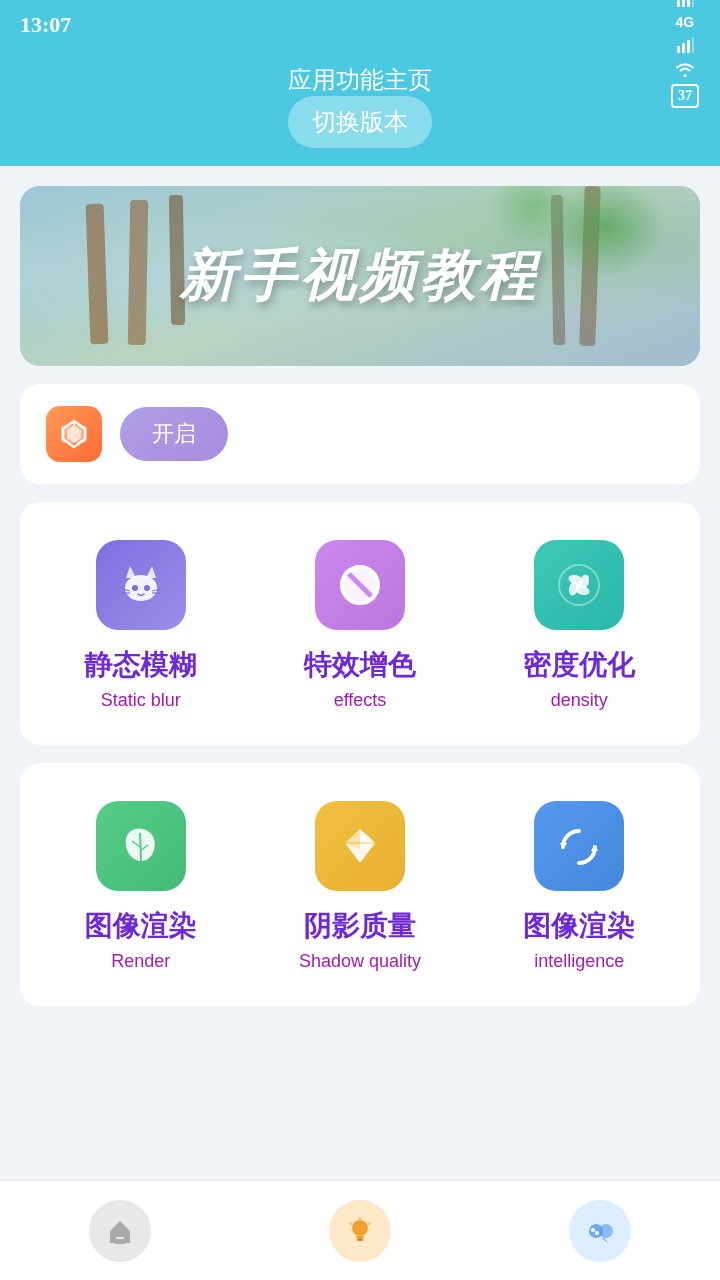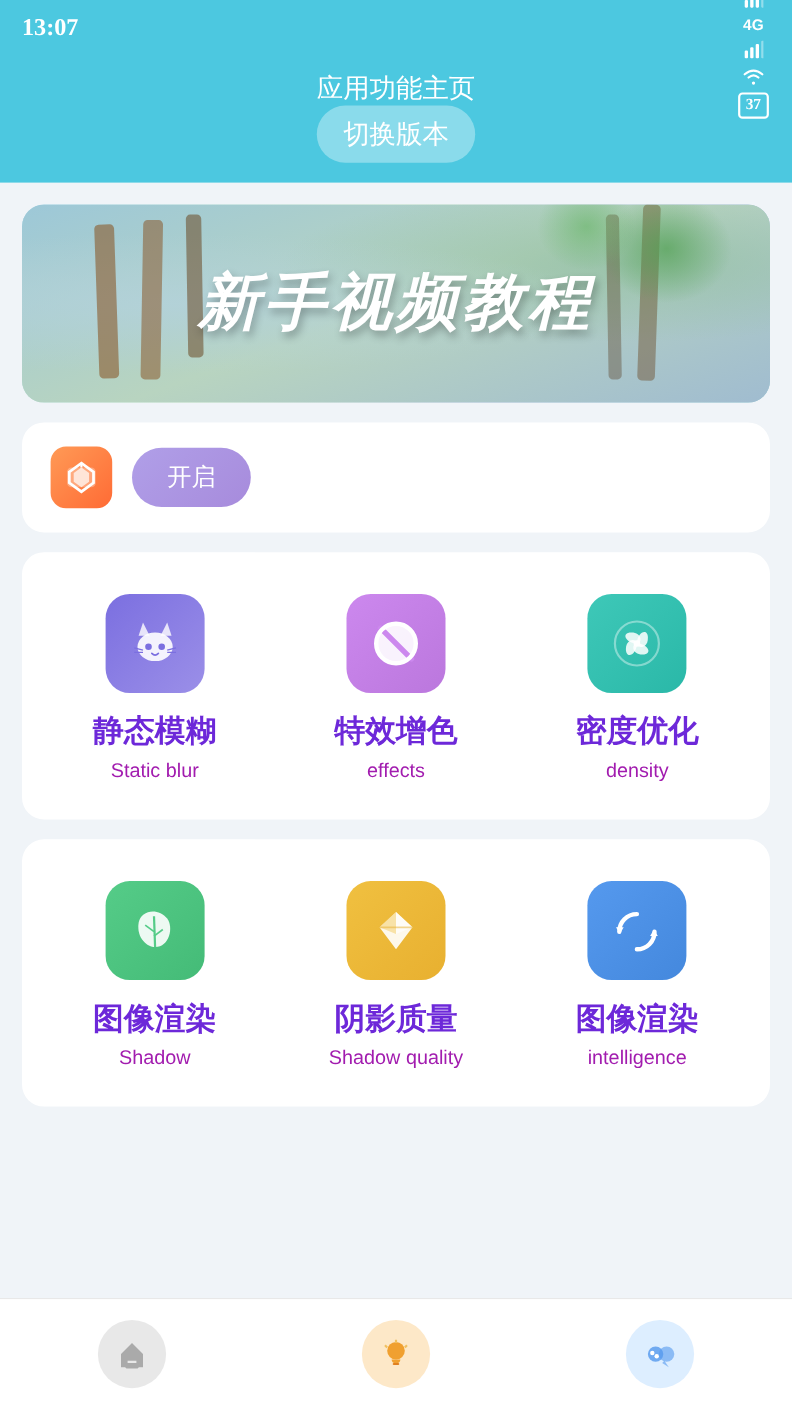--- a/index.html
+++ b/index.html
@@ -384,21 +384,21 @@
       <div class="grid-icon icon-green">
 
         <svg width="54" height="54" viewBox="0 0 54 54">
           <path d="M27 42 C20 42 10 34 12 20 C14 8 30 6 38 16 C44 24 40 42 27 42z" fill="white" opacity="0.9"></path>
           <line x1="27" y1="42" x2="26" y2="14" stroke="#55cc88" stroke-width="2"></line>
           <line x1="26" y1="28" x2="18" y2="22" stroke="#55cc88" stroke-width="1.5"></line>
           <line x1="26" y1="32" x2="34" y2="26" stroke="#55cc88" stroke-width="1.5"></line>
         </svg>
       </div>
       <span class="grid-title">图像渲染</span>
-      <span class="grid-subtitle">Shadow</span>
+      <span class="grid-subtitle">Render</span>
     </div>
 
     <div class="grid-item">
       <div class="grid-icon icon-yellow">
 
         <svg width="54" height="54" viewBox="0 0 54 54">
           <polygon points="27,10 42,24 27,44 12,24" fill="white" opacity="0.9"></polygon>
           <polygon points="27,10 42,24 27,30" fill="white" opacity="0.6"></polygon>
           <polygon points="27,10 12,24 27,30" fill="rgba(240,192,64,0.4)"></polygon>
           <line x1="12" y1="24" x2="42" y2="24" stroke="#e8b030" stroke-width="1.5" opacity="0.5"></line>

